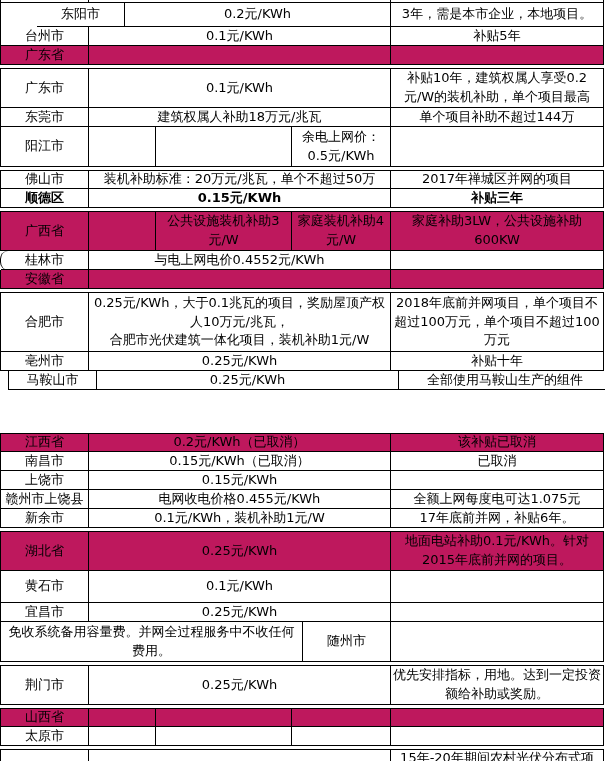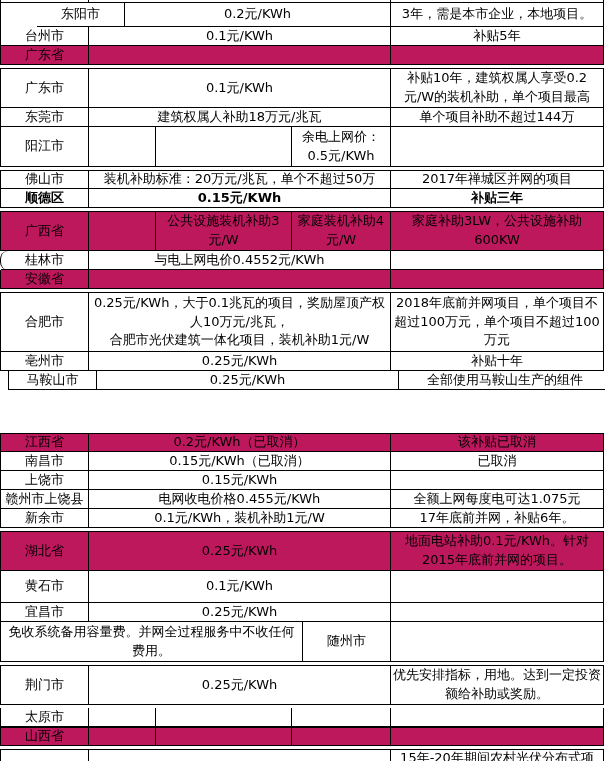--- a/index.html
+++ b/index.html
@@ -173,29 +173,29 @@
       <div class="cell c1">随州市</div>
       <div class="cell c3"></div>
     </div>
     <div class="gap"></div>
     <div class="row block-top" style="height: 40px;">
       <div class="cell c1">荆门市</div>
       <div class="cell c2">0.25元/KWh</div>
       <div class="cell c3">优先安排指标，用地。达到一定投资额给补助或奖励。</div>
     </div>
     <div class="gap"></div>
-    <div class="row" style="height: 19px;">
-      <div class="cell c1">太原市</div>
+    <div class="row green block-top" style="height: 19px;">
+      <div class="cell c1">山西省</div>
       <div class="cell cs0"></div>
       <div class="cell cs1"></div>
       <div class="cell cs2"></div>
       <div class="cell c3"></div>
     </div>
-    <div class="row green block-top" style="height: 19px;">
-      <div class="cell c1">山西省</div>
+    <div class="row" style="height: 19px;">
+      <div class="cell c1">太原市</div>
       <div class="cell cs0"></div>
       <div class="cell cs1"></div>
       <div class="cell cs2"></div>
       <div class="cell c3"></div>
     </div>
     <div class="gap"></div>
     <div class="row block-top" style="height: 38px;">
       <div class="cell c1">晋城市</div>
       <div class="cell c2">3元/W安装补助，0.2元/KWh补贴。</div>
       <div class="cell c3">15年-20年期间农村光伏分布式项目。</div>

